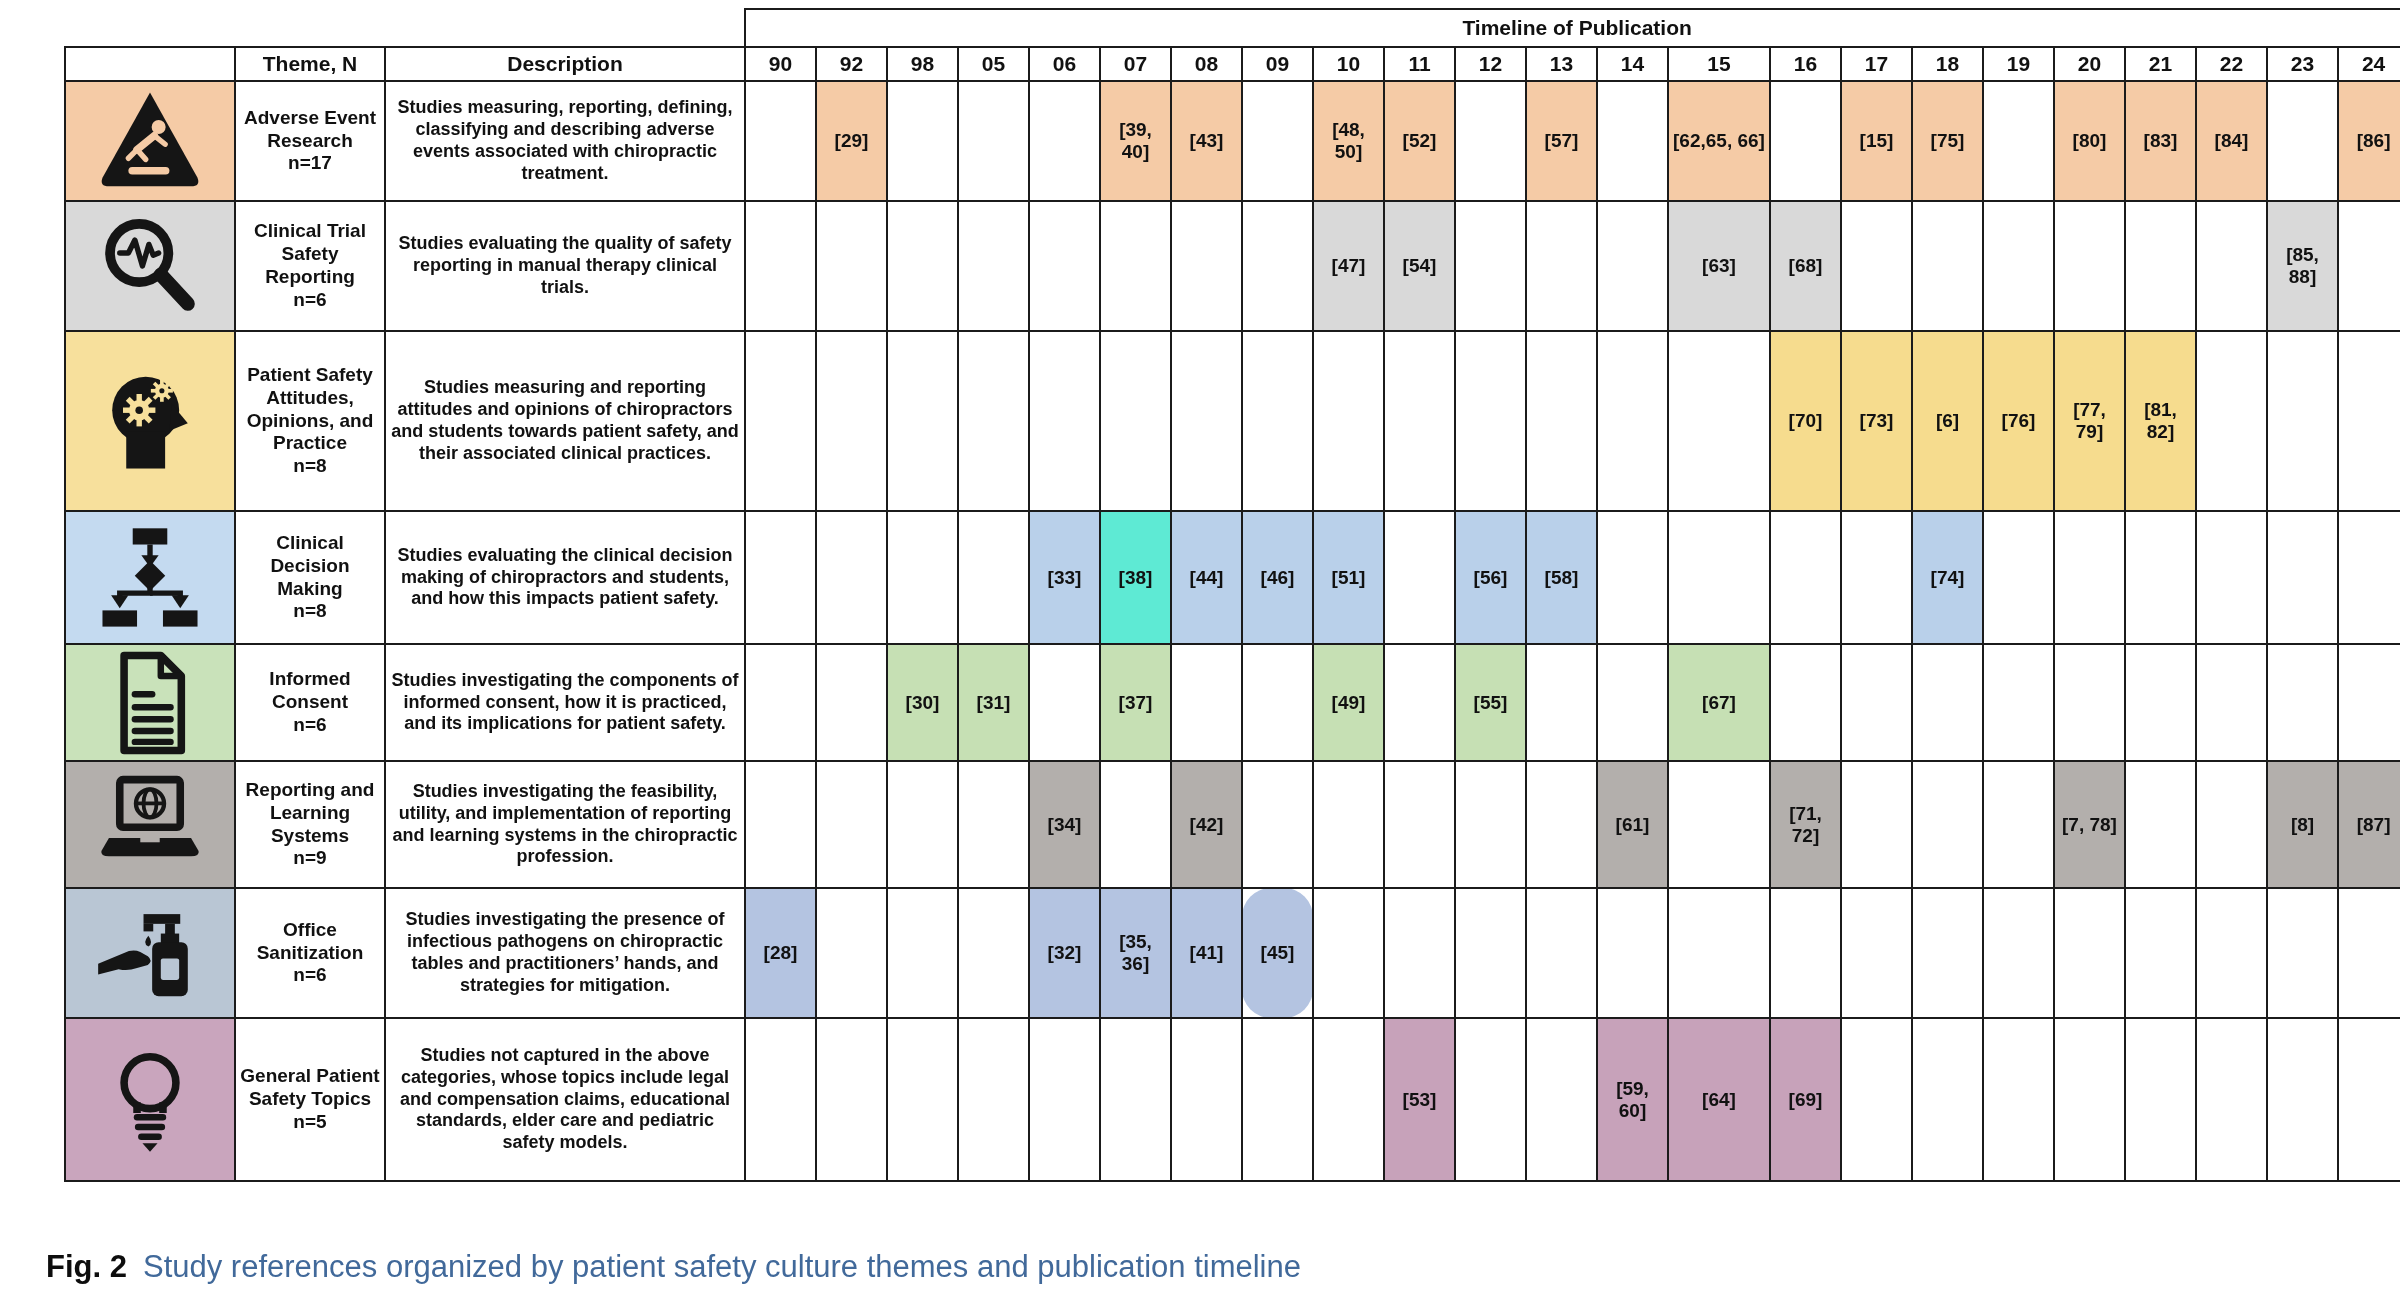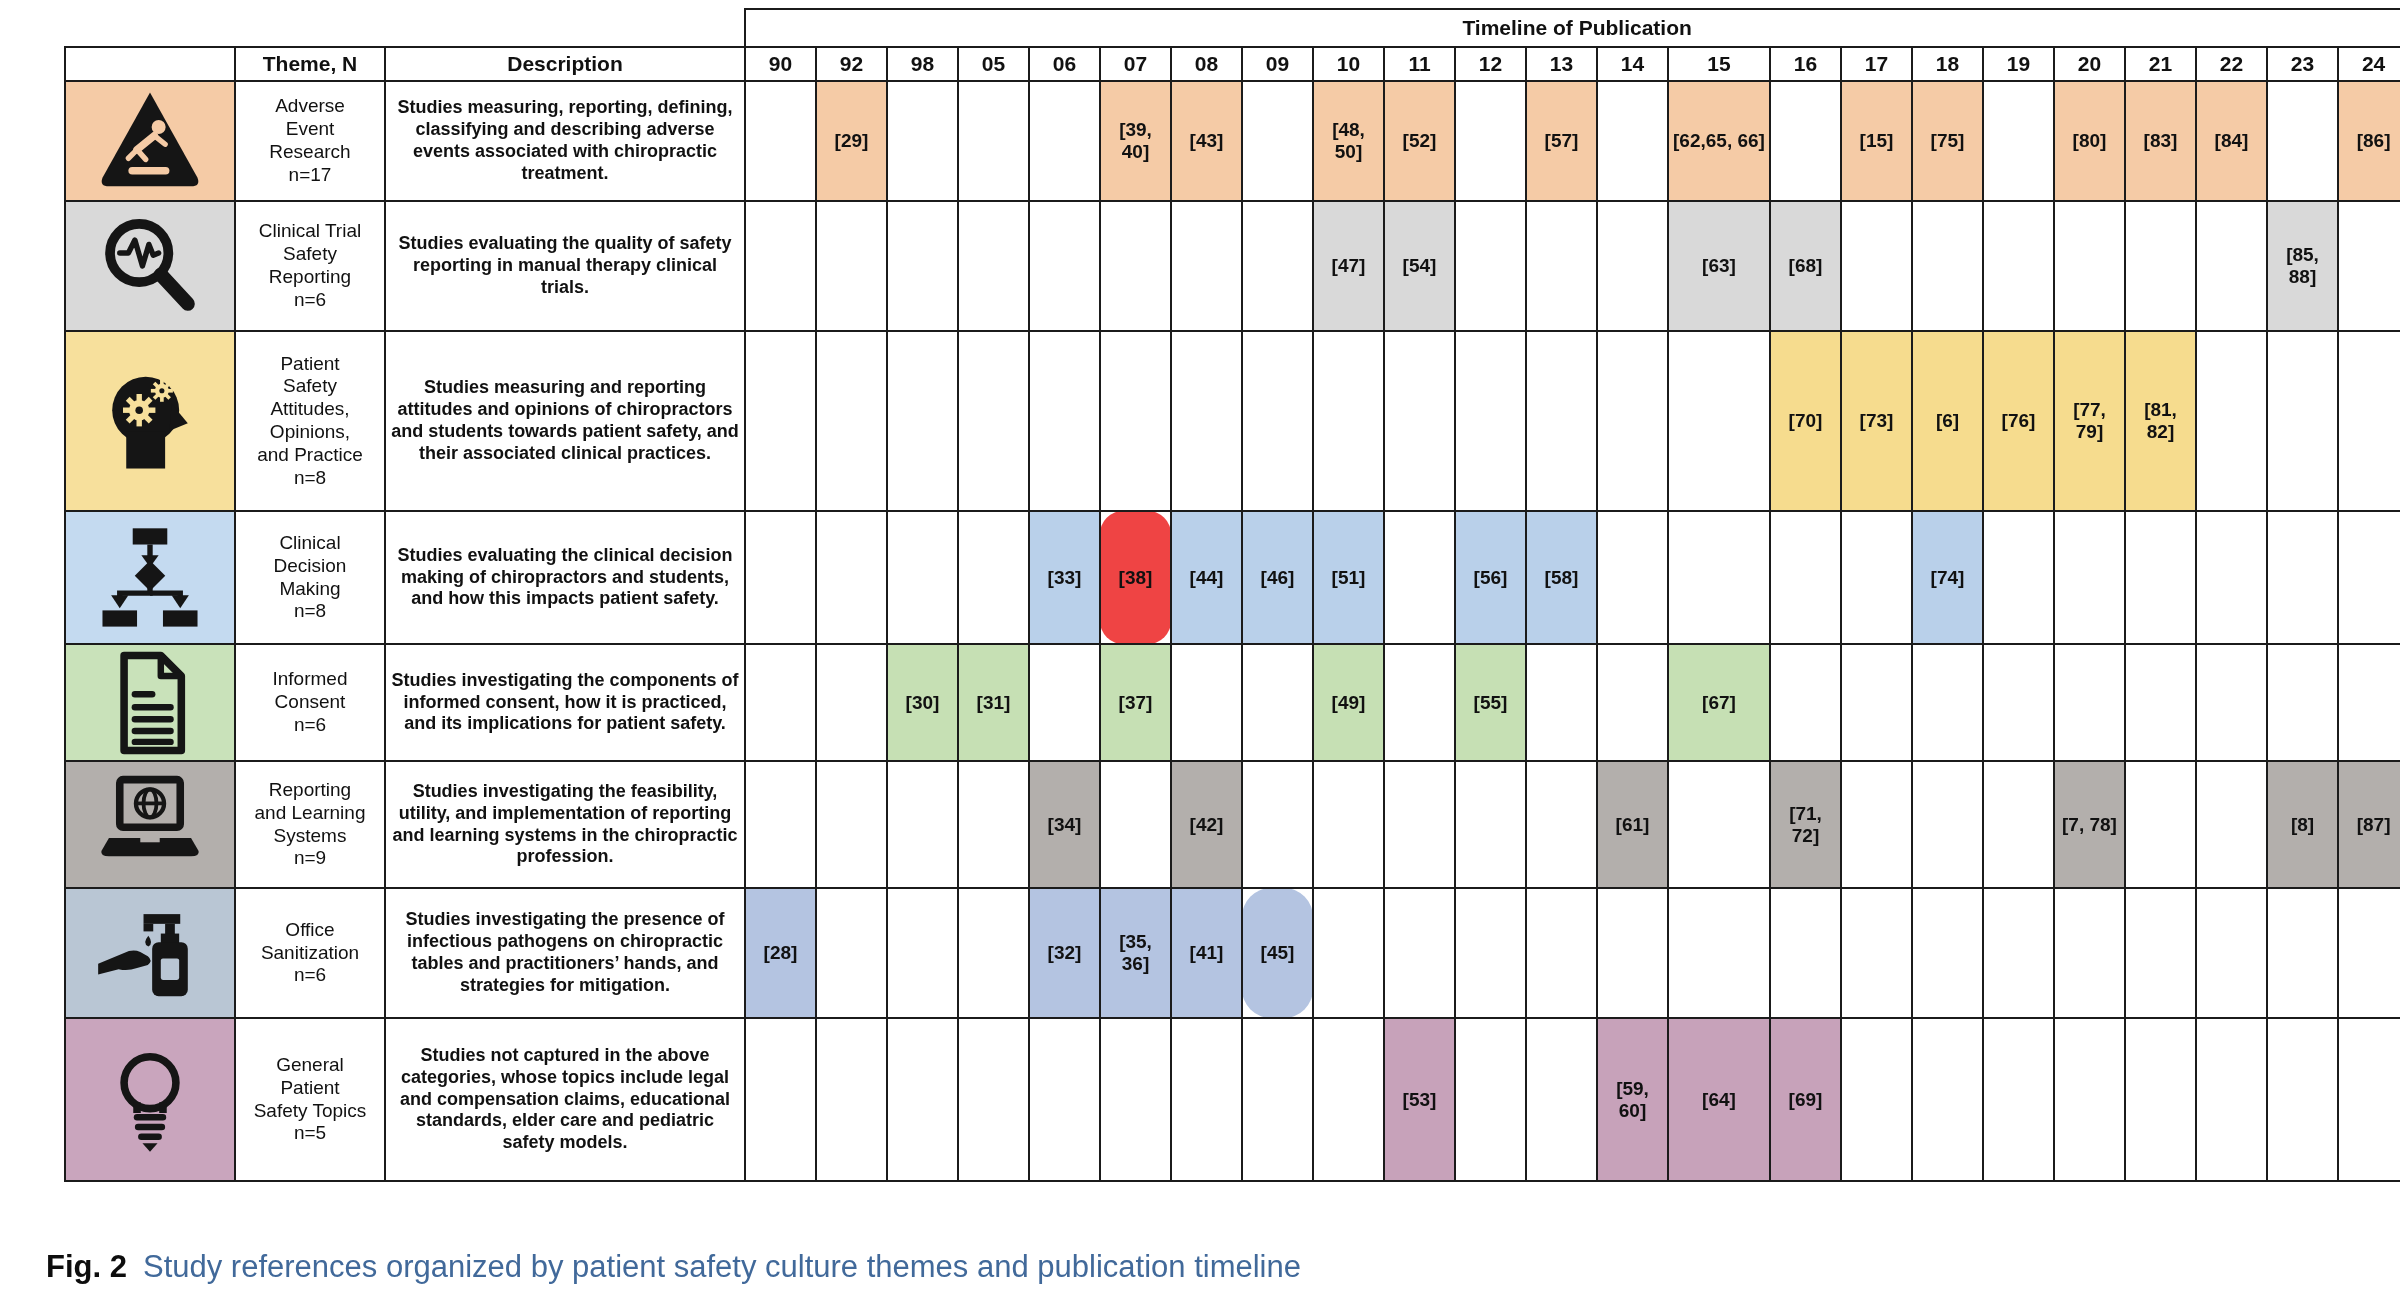--- a/index.html
+++ b/index.html
@@ -10,21 +10,21 @@
   table.timeline th, table.timeline td{border:2px solid #1b1b1b;color:#111;box-sizing:border-box;overflow:hidden;}
   td.spacer{border:none !important;background:#fff;}
 
   .title-cell{height:38px;font-size:21px;font-weight:bold;text-align:center;background:#fff;}
   .decade-th{height:36px;font-size:21px;font-weight:bold;text-align:center;background:#fff;}
   .year-th{height:34px;font-size:21px;font-weight:bold;text-align:center;background:#fff;padding:0 2px;}
   .corner-th{background:#fff;font-size:21px;font-weight:bold;text-align:center;}
 
   .icon-cell{text-align:center;vertical-align:middle;padding:0;}
   .icon-cell svg{width:108px;height:108px;vertical-align:middle;}
-  .theme-cell{background:#fff;text-align:center;vertical-align:middle;font-weight:normal;font-size:19px;line-height:1.2;padding:4px 16px;}
+  .theme-cell{background:#fff;text-align:center;vertical-align:middle;font-weight:bold;font-size:19px;line-height:1.2;padding:4px 4px;}
   .desc-cell{background:#fff;text-align:center;vertical-align:middle;font-weight:bold;font-size:18px;line-height:1.22;padding:4px 2px;}
   .ref-cell{background:#fff;text-align:center;vertical-align:middle;font-weight:bold;font-size:19px;line-height:1.15;padding:2px 3px;word-wrap:break-word;}
 
   .fig-caption{position:absolute;left:46px;top:1248px;font-size:31px;line-height:1.2;}
   .fig-label{font-weight:bold;color:#0d0d0d;margin-right:16px;}
   .fig-text{color:#41699a;}
 </style>
 </head>
 <body>
 
@@ -237,21 +237,21 @@
     <td class="theme-cell">
       <div>Clinical Decision Making</div>
       <div>n=8</div>
     </td>
     <td class="desc-cell">Studies evaluating the clinical decision making of chiropractors and students, and how this impacts patient safety.</td>
   <td class="ref-cell"></td>
           <td class="ref-cell"></td>
           <td class="ref-cell"></td>
           <td class="ref-cell"></td>
           <td class="ref-cell" style="background: rgb(185, 208, 234);">[33]</td>
-          <td class="ref-cell" style="background: #ef4444; border-radius: 23px;">[38]</td>
+          <td class="ref-cell" style="background: #5eead4;">[38]</td>
           <td class="ref-cell" style="background: rgb(185, 208, 234);">[44]</td>
           <td class="ref-cell" style="background: rgb(185, 208, 234);">[46]</td>
           <td class="ref-cell" style="background: rgb(185, 208, 234);">[51]</td>
           <td class="ref-cell"></td>
           <td class="ref-cell" style="background: rgb(185, 208, 234);">[56]</td>
           <td class="ref-cell" style="background: rgb(185, 208, 234);">[58]</td>
           <td class="ref-cell"></td>
           <td class="ref-cell"></td>
           <td class="ref-cell"></td>
           <td class="ref-cell"></td>

